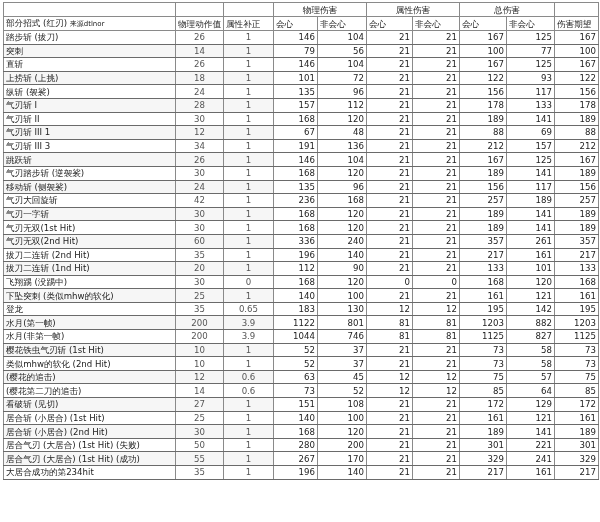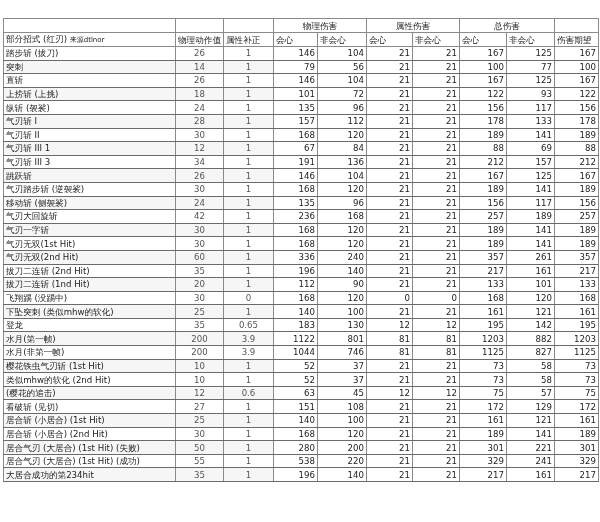--- a/index.html
+++ b/index.html
@@ -1,17 +1,17 @@
 <!DOCTYPE html>
 <html><head>
 <meta charset="utf-8">
 <style>
   html, body { margin: 0; padding: 0; background: #ffffff; }
   body { width: 600px; height: 522px; overflow: hidden; font-family: "DejaVu Sans", "Liberation Sans", sans-serif; }
-  .sheet { position: absolute; left: 3px; top: 18px; }
+  .sheet { position: absolute; left: 3px; top: 2px; }
   table { border-collapse: collapse; table-layout: fixed; font-size: 8.6px; color: #222; }
   td { border: 1px solid #8a8a8a; height: 12.6px; padding: 0 2px; white-space: nowrap; overflow: hidden; line-height: 12px; }
   td.name { text-align: left; }
   td.c { text-align: center; color: #555; }
   td.r { text-align: right; }
   tr.hdr1 td { height: 13px; text-align: center; }
   tr.hdr2 td { height: 13px; }
   tr.hdr2 td.name { font-size: 8.6px; }
   .src { font-size: 7px; }
   tr.data td { border-top: 1px solid #6a6a6a; border-bottom: 1px solid #6a6a6a; }
@@ -144,21 +144,21 @@
           <td class="r">21</td>
           <td class="r">189</td>
           <td class="r">141</td>
           <td class="r">189</td>
         </tr>
         <tr class="data">
           <td class="name">气刃斩 III 1</td>
           <td class="c">12</td>
           <td class="c">1</td>
           <td class="r">67</td>
-          <td class="r">84</td>
+          <td class="r">48</td>
           <td class="r">21</td>
           <td class="r">21</td>
           <td class="r">88</td>
           <td class="r">69</td>
           <td class="r">88</td>
         </tr>
         <tr class="data">
           <td class="name">气刃斩 III 3</td>
           <td class="c">34</td>
           <td class="c">1</td>
@@ -368,20 +368,32 @@
           <td class="c">0.6</td>
           <td class="r">63</td>
           <td class="r">45</td>
           <td class="r">12</td>
           <td class="r">12</td>
           <td class="r">75</td>
           <td class="r">57</td>
           <td class="r">75</td>
         </tr>
         <tr class="data">
+          <td class="name"> (樱花第二刀的追击)</td>
+          <td class="c">14</td>
+          <td class="c">0.6</td>
+          <td class="r">73</td>
+          <td class="r">52</td>
+          <td class="r">12</td>
+          <td class="r">12</td>
+          <td class="r">85</td>
+          <td class="r">64</td>
+          <td class="r">85</td>
+        </tr>
+        <tr class="data">
           <td class="name">看破斩 (见切)</td>
           <td class="c">27</td>
           <td class="c">1</td>
           <td class="r">151</td>
           <td class="r">108</td>
           <td class="r">21</td>
           <td class="r">21</td>
           <td class="r">172</td>
           <td class="r">129</td>
           <td class="r">172</td>
@@ -419,22 +431,22 @@
           <td class="r">21</td>
           <td class="r">21</td>
           <td class="r">301</td>
           <td class="r">221</td>
           <td class="r">301</td>
         </tr>
         <tr class="data">
           <td class="name">居合气刃 (大居合) (1st Hit) (成功)</td>
           <td class="c">55</td>
           <td class="c">1</td>
-          <td class="r">538</td>
-          <td class="r">220</td>
+          <td class="r">267</td>
+          <td class="r">170</td>
           <td class="r">21</td>
           <td class="r">21</td>
           <td class="r">329</td>
           <td class="r">241</td>
           <td class="r">329</td>
         </tr>
         <tr class="data">
           <td class="name">大居合成功的第234hit</td>
           <td class="c">35</td>
           <td class="c">1</td>

